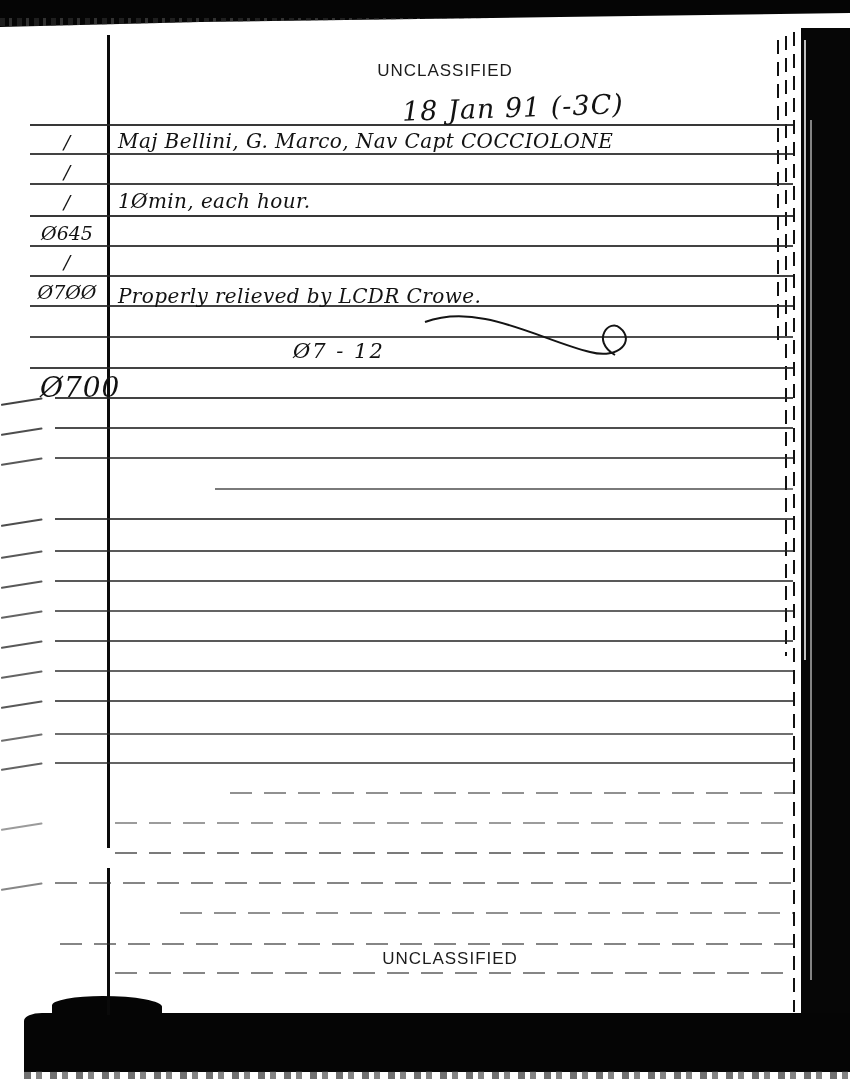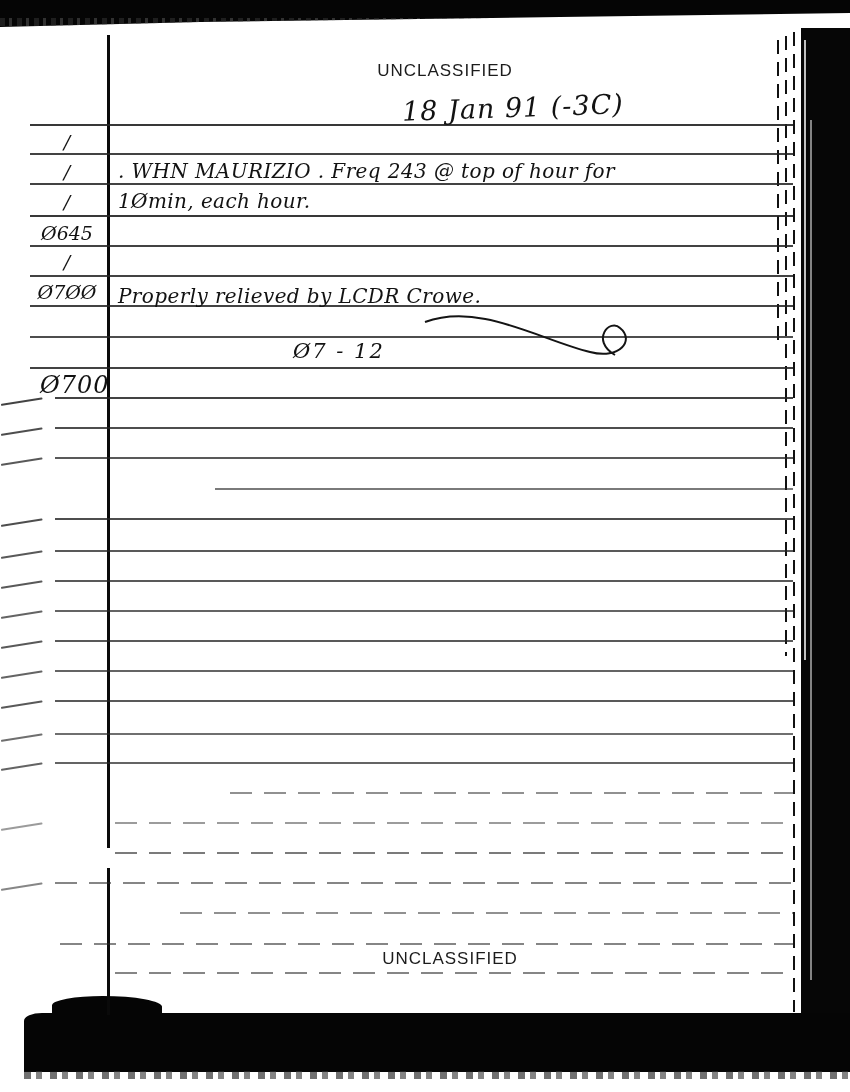--- a/index.html
+++ b/index.html
@@ -34,21 +34,21 @@
   .hook{ position:absolute; height:2px; width:42px; background:#222; transform:rotate(-9deg); transform-origin:left center; border-radius:2px; }
   
   .typed{ position:absolute; color:#1c1c1c; font-size:17px; letter-spacing:1px; font-family:"Liberation Sans",sans-serif; }
   .hand{ position:absolute; color:#121212; font-family:"DejaVu Serif",serif; font-style:italic; white-space:nowrap; }
   .date-line{ top:92px; left:402px; font-size:27px; transform:rotate(-2deg); letter-spacing:1px; }
   .mtime{ left:30px; width:74px; text-align:center; font-size:19px; }
   .etext{ left:118px; width:680px; font-size:20px; letter-spacing:.4px; }
   .sig{ top:303px; left:380px; width:415px; text-align:right; font-size:21px; letter-spacing:.5px; }
   .sig-flourish{ position:absolute; left:420px; top:300px; }
   .watch{ top:339px; left:293px; font-size:21px; letter-spacing:2px; }
-  .nexttime{ top:371px; left:40px; font-size:24px; letter-spacing:1px; }
+  .nexttime{ top:371px; left:40px; font-size:28px; letter-spacing:1px; }
   .uc-top{ top:61px; left:330px; width:230px; text-align:center; }
   .uc-bottom{ top:949px; left:335px; width:230px; text-align:center; }
 </style>
 </head>
 <body>
 
 <div class="scan">
 
   <div class="band-top"></div>
   <div class="band-right"></div>
@@ -108,23 +108,23 @@
       <div class="rule dash" style="top: 943px; left: 60px; width: 733px; opacity: 0.55;"></div>
       <div class="rule dash" style="top: 972px; left: 115px; width: 678px; opacity: 0.55;"></div>
     </div>
 
   <div class="typed uc-top">UNCLASSIFIED</div>
   <div class="typed uc-bottom">UNCLASSIFIED</div>
 
   <div class="hand date-line">18 Jan 91 (-3C)</div>
 
   <div class="hand mtime" style="top:131px;">/</div>
+  <div class="hand etext" style="top:129px;">Maj Bellini, G. Marco, Nav Capt COCCIOLONE</div>
 
   <div class="hand mtime" style="top:161px;">/</div>
-  <div class="hand etext" style="top:159px;">. WHN MAURIZIO .  Freq 243 @ top of hour for</div>
 
   <div class="hand mtime" style="top:191px;">/</div>
   <div class="hand etext" style="top:189px;">1Ømin, each hour.</div>
 
   <div class="hand mtime" style="top:222px;">Ø645</div>
 
   <div class="hand mtime" style="top:251px;">/</div>
 
   <div class="hand mtime" style="top:281px;">Ø7ØØ</div>
   <div class="hand etext" style="top:284px;">Properly relieved by LCDR Crowe.</div>

